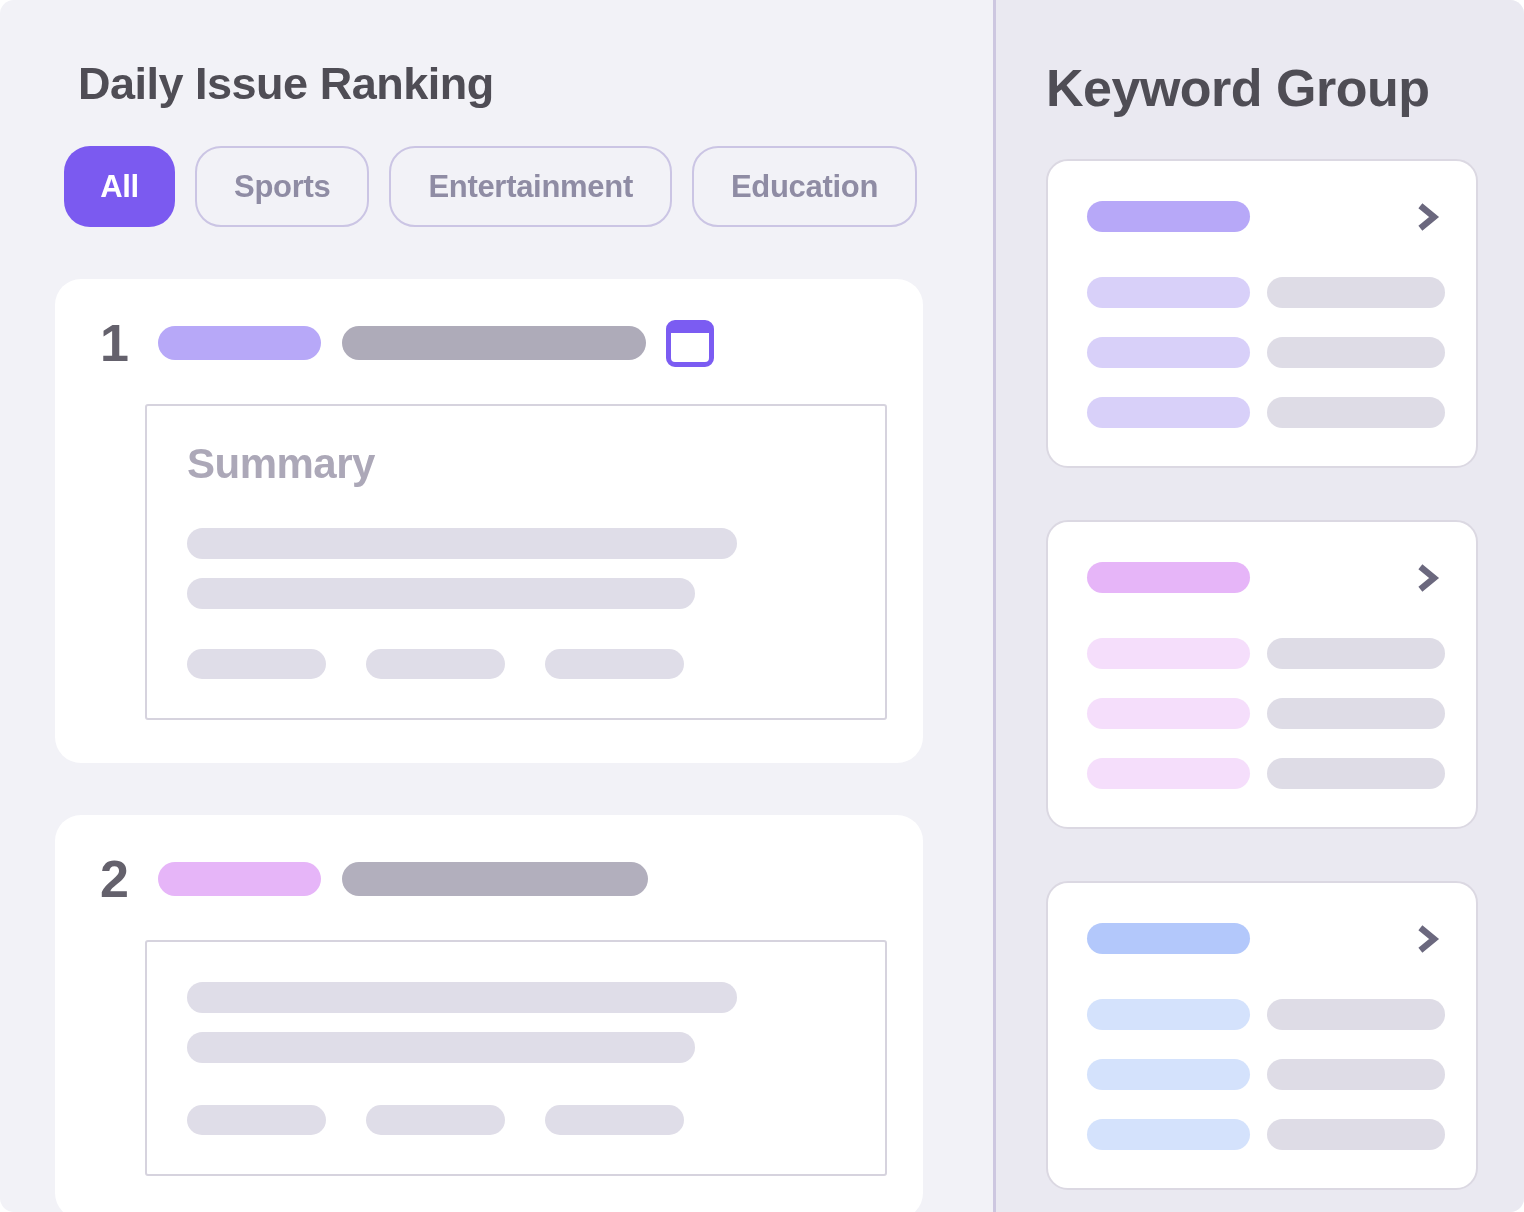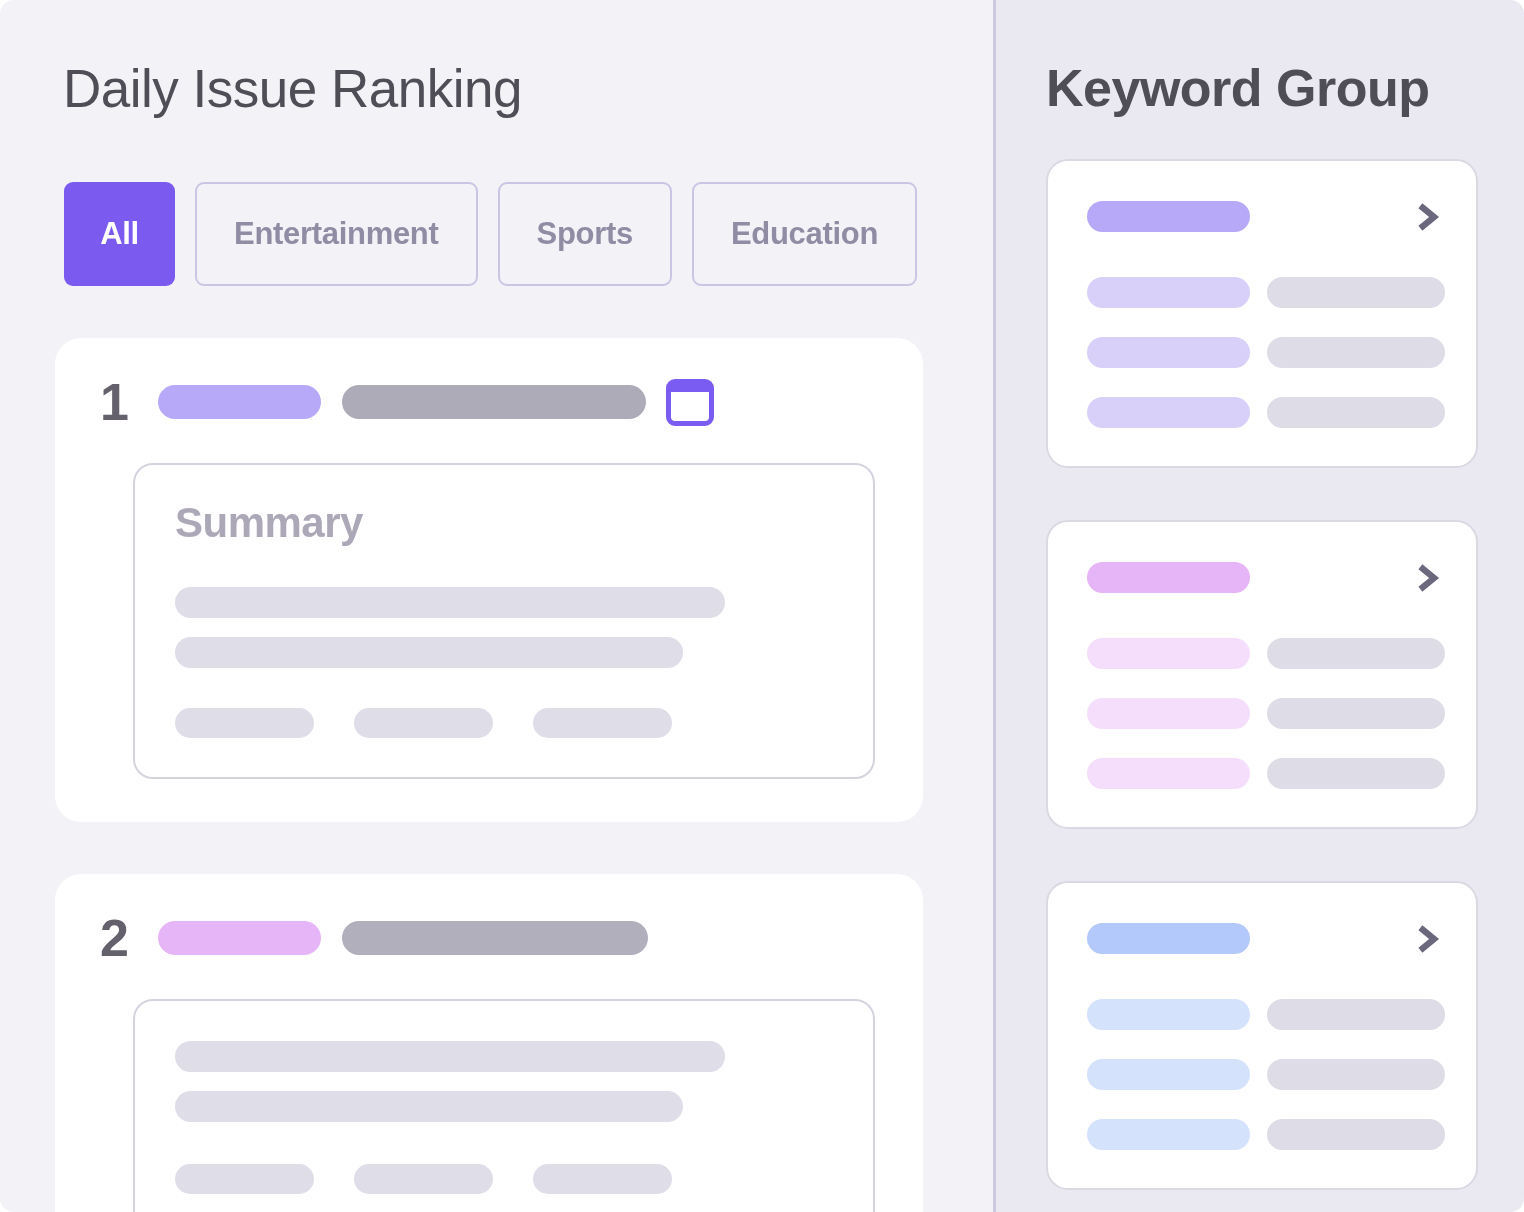--- a/index.html
+++ b/index.html
@@ -5,29 +5,29 @@
   html,body{margin:0;padding:0;background:#ffffff;}
   .page{
     width:1524px;height:1212px;display:flex;overflow:hidden;
     border-radius:14px;background:var(--bg-left,#F2F2F7);
     font-family:"Liberation Sans","DejaVu Sans",sans-serif;
     -webkit-font-smoothing:antialiased;
   }
   
   .left{width:993px;flex:none;box-sizing:border-box;padding:0 0 0 55px;}
   .left-title{
-    margin:58px 0 0 8px;font-size:53px;font-weight:400;letter-spacing:-0.5px;
+    margin:58px 0 0 23px;font-size:45px;font-weight:700;letter-spacing:-0.5px;
     color:var(--heading,#4F4D55);
   }
   .filters{display:flex;gap:20px;margin:36px 0 0 9px;}
   .tab{
-    height:104px;border-radius:9px;font-size:31px;font-weight:700;
+    height:81px;border-radius:26px;font-size:31px;font-weight:700;
     font-family:inherit;display:flex;align-items:center;justify-content:center;
     background:transparent;border:2.5px solid var(--tab-border,#CBC5E4);
-    color:var(--tab-text,#8F8CA4);padding:0 37px;letter-spacing:-0.3px;cursor:pointer;margin-top:27px;
+    color:var(--tab-text,#8F8CA4);padding:0 37px;letter-spacing:-0.3px;cursor:pointer;
   }
   .tab.active{
     background:var(--accent,#7B5AF0);border:none;color:#ffffff;
     width:111px;padding:0;
   }
   .rank-card{
     width:868px;background:#ffffff;border-radius:26px;margin-top:52px;
     padding:38px 45px 43px 45px;box-sizing:border-box;
   }
   .rank-row{display:flex;align-items:center;}
@@ -40,22 +40,22 @@
   .pill-key{width:163px;background:var(--purple-pill,#B7A8F8);}
   .pill-key.pink{background:var(--pink-pill,#E6B5F8);}
   .pill-title{width:304px;margin-left:21px;background:var(--gray-pill-dark,#AEABB9);}
   .pill-title.second{width:306px;background:var(--gray-pill-dark2,#B2AFBD);}
   .window-icon{
     width:48px;height:47px;box-sizing:border-box;margin-left:20px;flex:none;
     border:5px solid var(--icon-purple,#7B5CF2);border-top-width:13px;
     border-radius:9px;background:#ffffff;cursor:pointer;
   }
   .detail-box{
-    margin:35px 0 0 33px;width:742px;box-sizing:border-box;
-    border:2.5px solid var(--box-border,#D6D3DE);border-radius:20px;
+    margin:35px 0 0 45px;width:742px;box-sizing:border-box;
+    border:2.5px solid var(--box-border,#D6D3DE);border-radius:3px;
     padding:34px 40px 39px 40px;
   }
   .detail-box.no-headings{padding-top:40px;}
   .detail-heading{
     font-size:42px;font-weight:800;letter-spacing:-0.5px;
     color:var(--muted-heading,#ACA8B8);margin:0;line-height:1.15;
   }
   .ph-line{height:31px;border-radius:16px;background:var(--line-placeholder,#DFDDE8);}
   .l1{width:550px;margin-top:40px;}
   .l2{width:508px;margin-top:19px;}
@@ -96,22 +96,22 @@
 </head>
 <body>
 
 <div class="page">
 
   <div class="left">
     <h1 class="left-title">Daily Issue Ranking</h1>
 
     <div class="filters">
       <button class="tab active">All</button>
+      <button class="tab">Sports</button>
       <button class="tab">Entertainment</button>
-      <button class="tab">Sports</button>
       <button class="tab">Education</button>
     </div>
 
     <section class="rank-card">
       <div class="rank-row">
         <span class="rank-num">1</span>
         <span class="pill pill-key"></span>
         <span class="pill pill-title"></span>
         <span class="window-icon"></span>
       </div>

